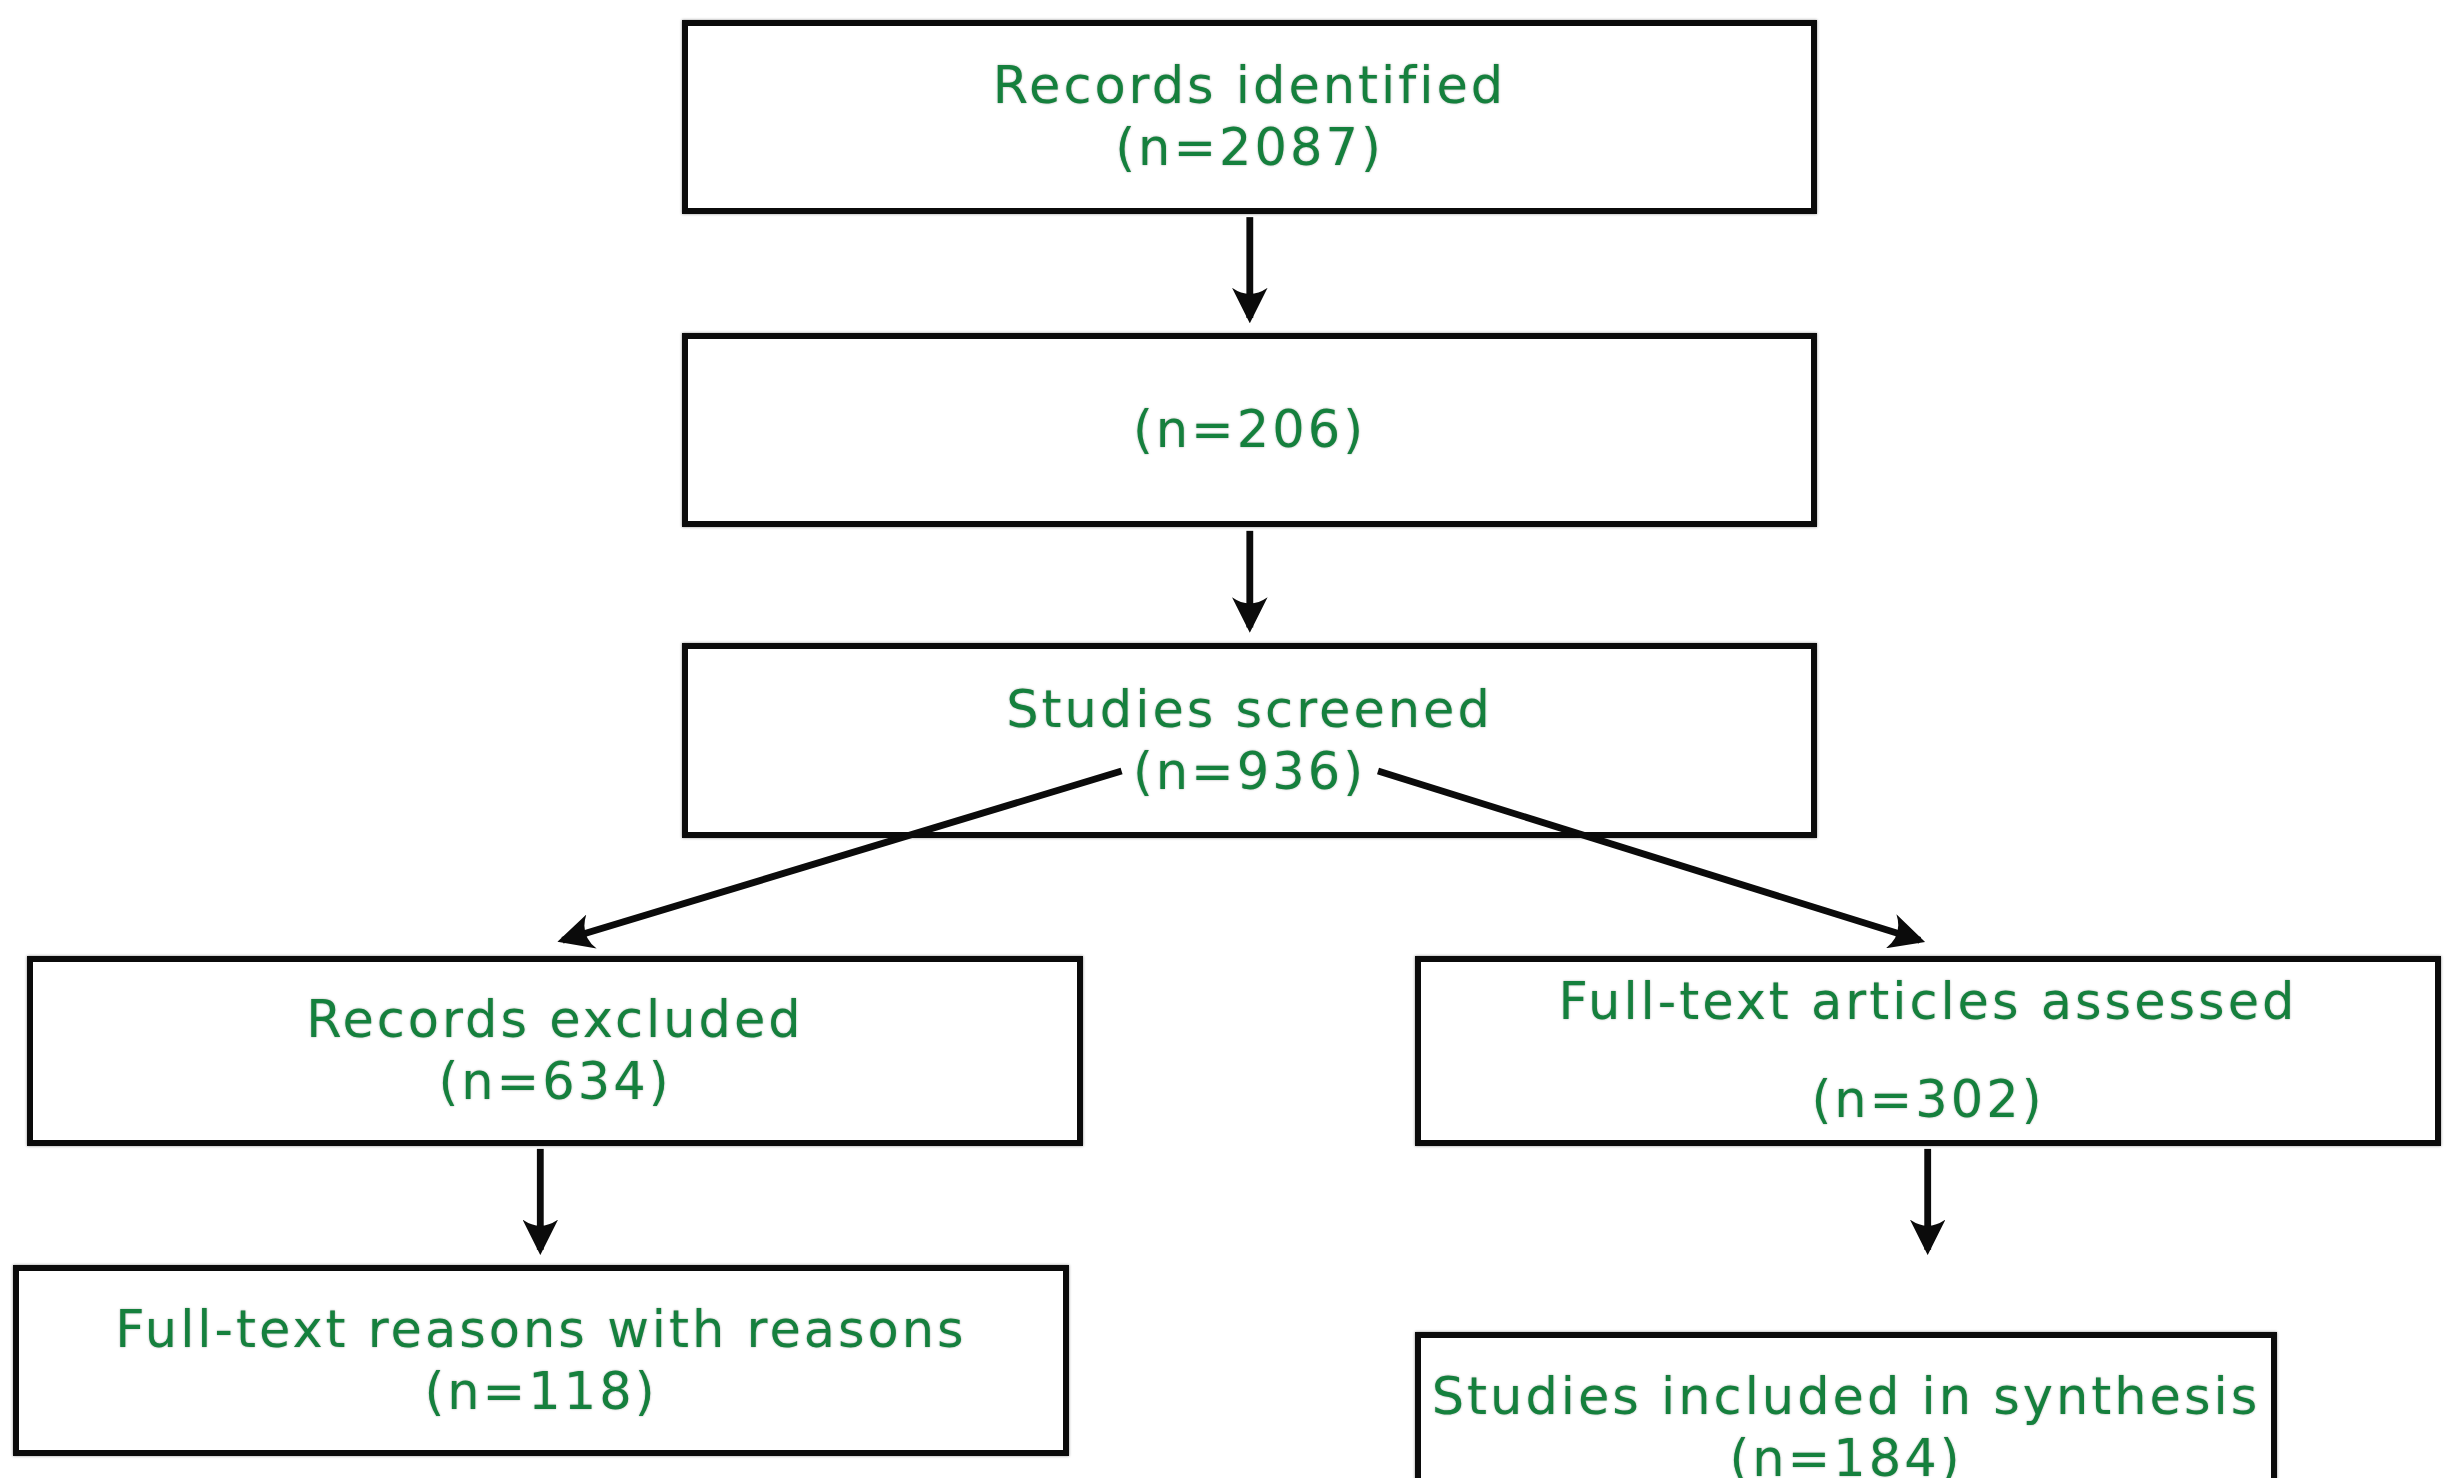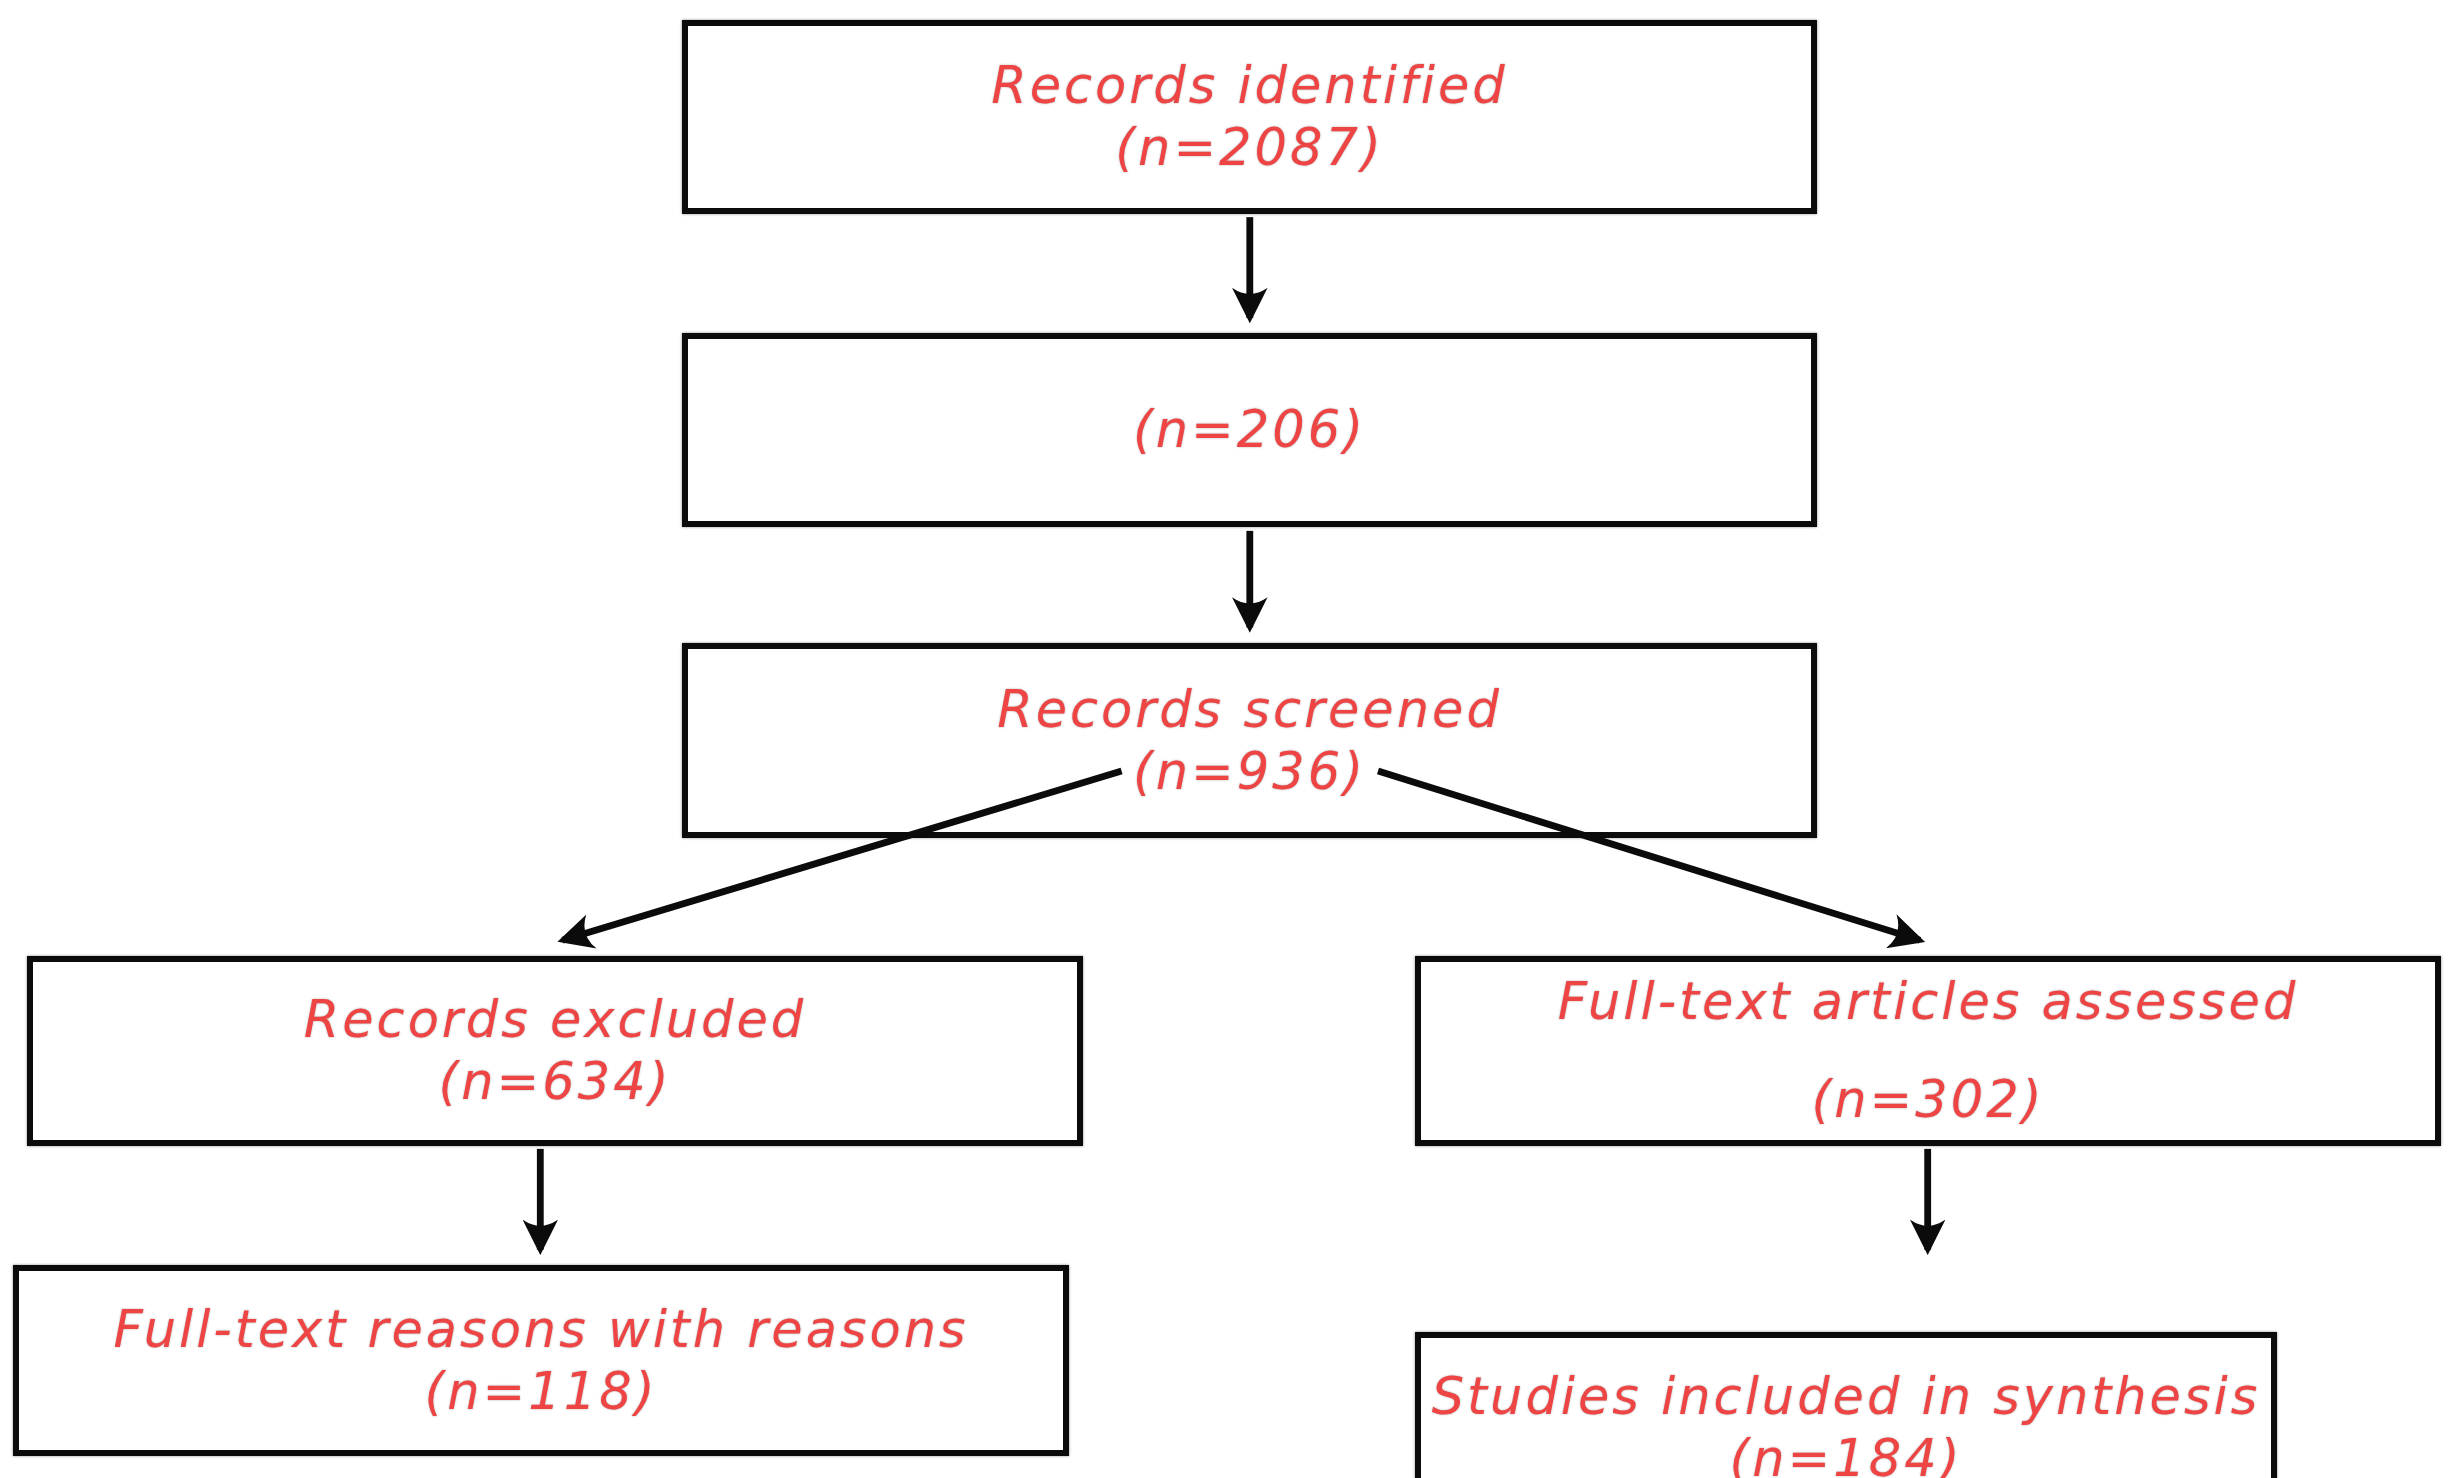--- a/index.html
+++ b/index.html
@@ -19,27 +19,26 @@
     position: absolute;
     box-sizing: border-box;
     background: #ffffff;
     border: 6.8px solid #0b0b0b;
     box-shadow: 0 0 2.6px rgba(0,0,0,0.45);
     display: flex;
     flex-direction: column;
     align-items: center;
     justify-content: center;
     text-align: center;
-    color: #ef4444;
+    color: #15803d;
     font-size: 51px;
     line-height: 62px;
     letter-spacing: 3px;
     white-space: nowrap;
     text-shadow: 0 0 2.1px rgba(60,60,60,0.45);
-    font-style: italic;
   }
   #box-identified        { left: 682px;  top: 19.7px;   width: 1135px; height: 194px; }
   #box-duplicates        { left: 682px;  top: 333px;  width: 1135px; height: 194px; }
   #box-screened          { left: 682px;  top: 643px;  width: 1135px; height: 195px; }
   #box-excluded          { left: 27px;   top: 956px; width: 1056px; height: 190px; }
   #box-fulltext-assessed { left: 1415px; top: 956px; width: 1026px; height: 190px; gap: 36px; }
   #box-fulltext-excluded { left: 13px;   top: 1265px; width: 1056px; height: 191px; }
   #box-included          { left: 1415px; top: 1332px; width: 862px; height: 191px; }
   #arrow-layer {
     position: absolute;
@@ -62,21 +61,21 @@
   <div class="box" id="box-identified">
     <span>Records identified</span>
     <span>(n=2087)</span>
   </div>
 
   <div class="box" id="box-duplicates">
     <span>(n=206)</span>
   </div>
 
   <div class="box" id="box-screened">
-    <span>Records screened</span>
+    <span>Studies screened</span>
     <span>(n=936)</span>
   </div>
 
   <div class="box" id="box-excluded">
     <span>Records excluded</span>
     <span>(n=634)</span>
   </div>
 
   <div class="box" id="box-fulltext-assessed">
     <span>Full-text articles assessed</span>

